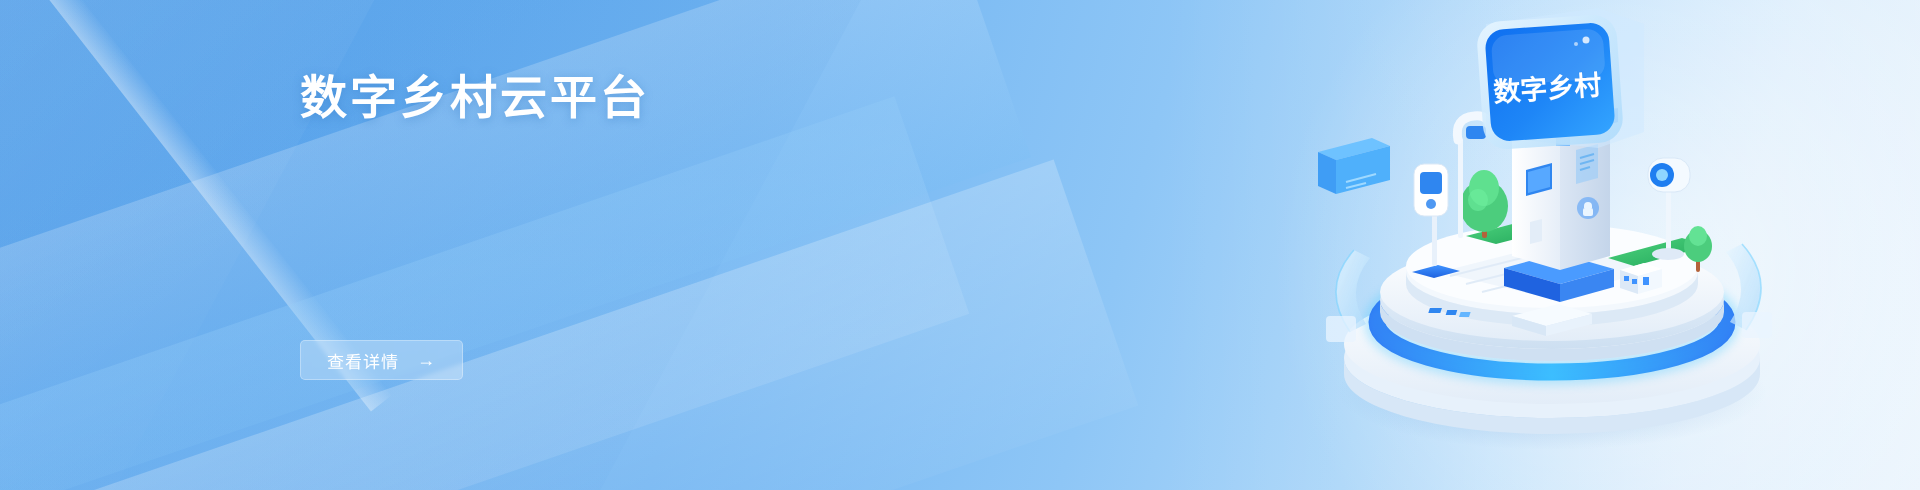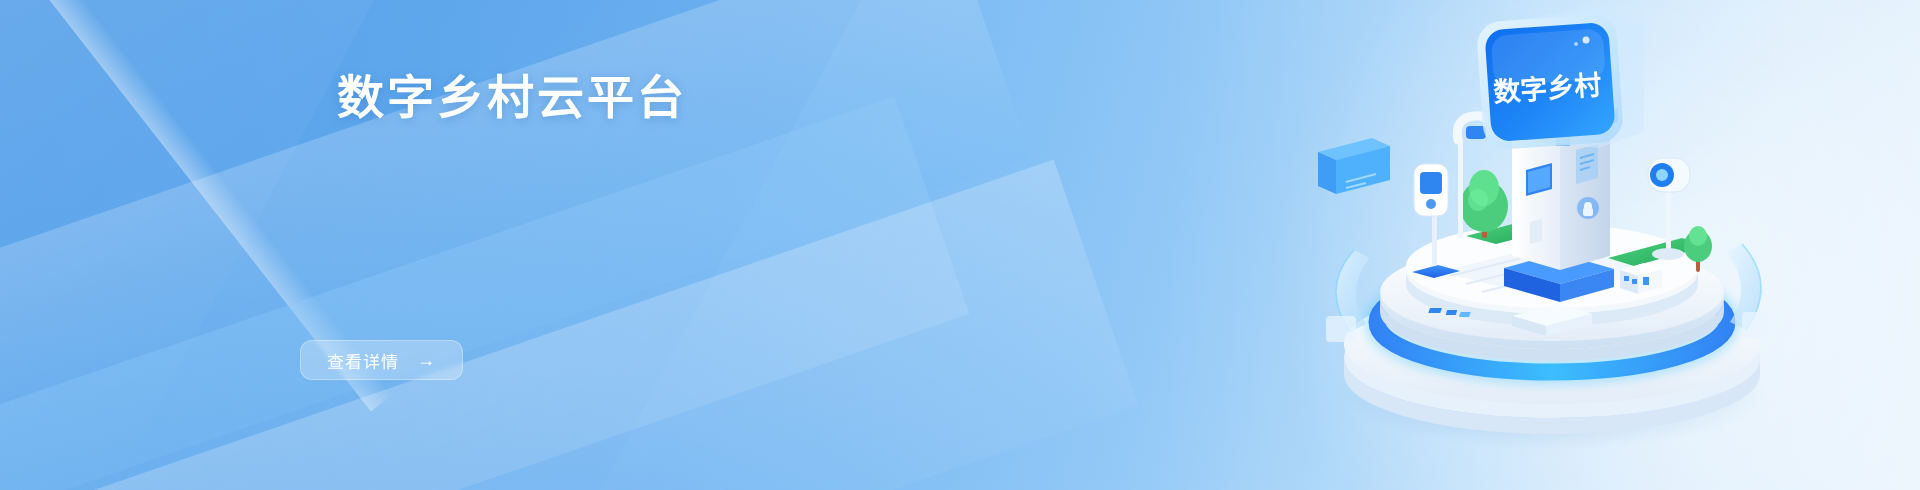--- a/index.html
+++ b/index.html
@@ -69,32 +69,31 @@
     background:linear-gradient(90deg,rgba(255,255,255,0),rgba(255,255,255,.30));
   }
 
   
   .content{position:absolute;left:300px;top:0;width:600px;height:490px;}
   .title{
     position:absolute;top:74px;left:0;
     font-size:47px;font-weight:700;color:#ffffff;letter-spacing:3px;
     line-height:1;white-space:nowrap;
     text-shadow:0 2px 10px rgba(40,110,185,.35);
-    margin-left:37px;
   }
   .desc{
     position:absolute;top:148px;left:0;width:568px;
     font-size:18.5px;color:#ffffff;line-height:31px;letter-spacing:.4px;
     text-align:justify;text-shadow:0 1px 4px rgba(40,110,185,.25);
   }
   .cta{
     position:absolute;top:340px;left:0;
     display:inline-flex;align-items:center;gap:18px;
     padding:0 26px;height:40px;box-sizing:border-box;
-    border-radius:12px;cursor:pointer;
+    border-radius:5px;cursor:pointer;
     background:rgba(255,255,255,.26);
     border:1px solid rgba(255,255,255,.32);
     color:#ffffff;font-size:17px;letter-spacing:1px;
     backdrop-filter:blur(2px);
   }
   .cta .arrow{font-size:18px;line-height:1;}
 
   
   .illus{position:absolute;right:110px;top:0;width:520px;height:490px;}
   .illus svg{display:block;width:100%;height:100%;}

